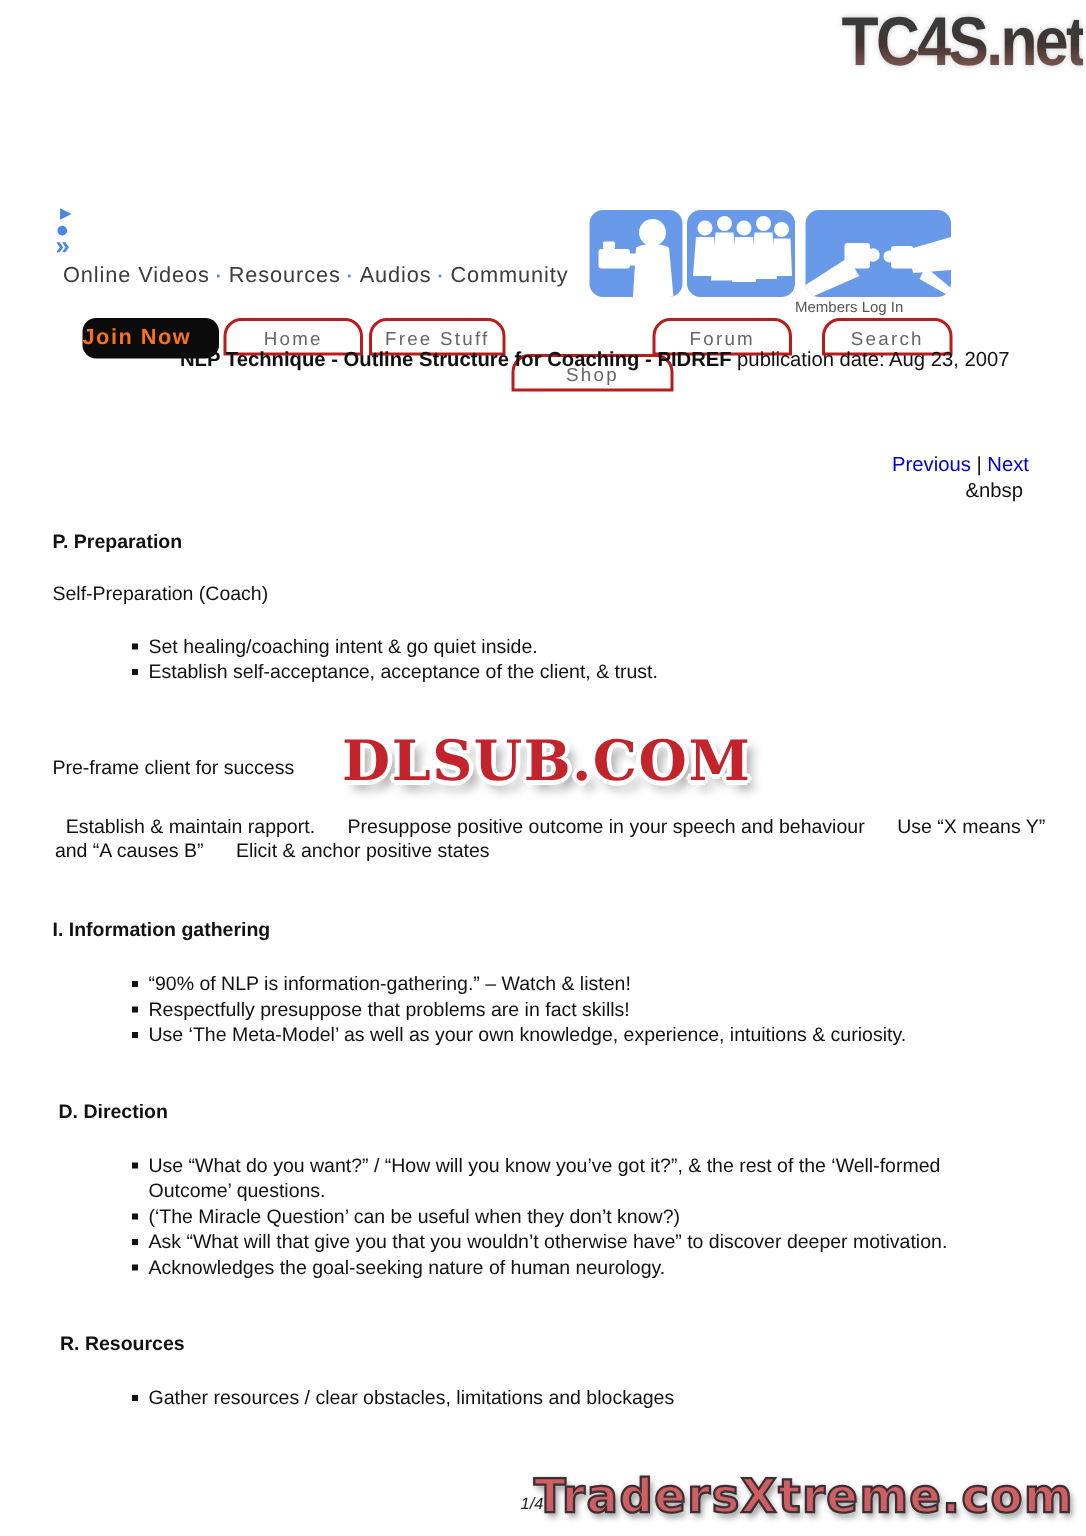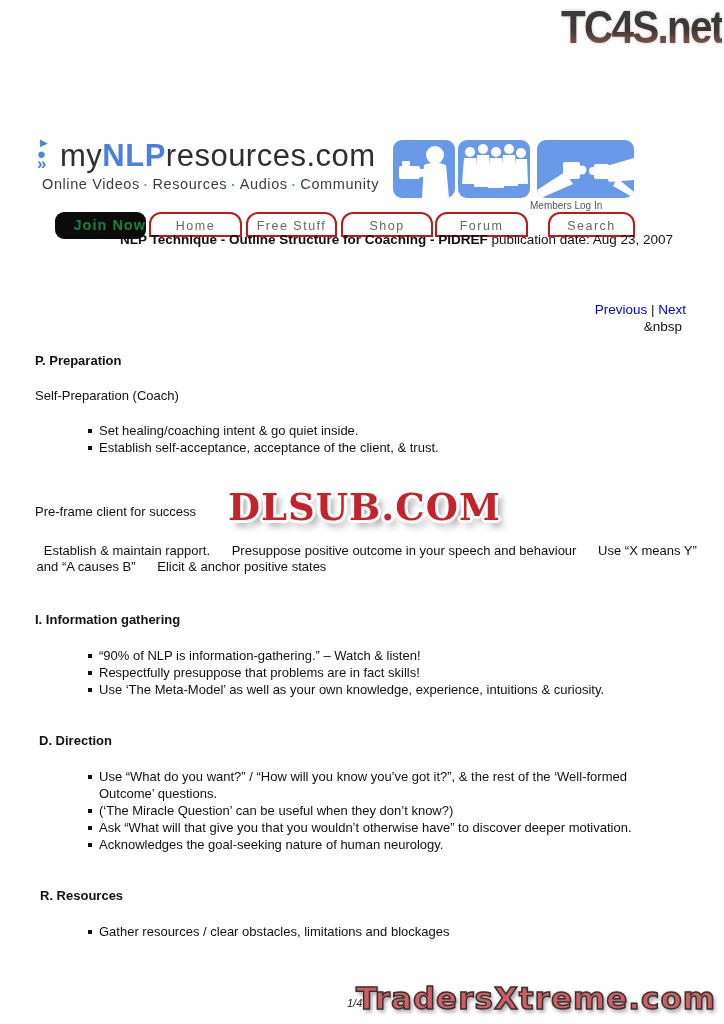--- a/index.html
+++ b/index.html
@@ -31,26 +31,26 @@
   .logo-text .hl{color:#4a7fe0;font-weight:bold;}
   .tagline{position:absolute;left:42px;top:176px;font-size:14.5px;color:#3c3c3c;letter-spacing:.6px;white-space:nowrap;}
   .tagline .sep{color:#4a85e8;font-weight:bold;padding:0 4px;font-size:12px;}
 
   .tile{position:absolute;top:140px;height:58px;background:#699ae9;border-radius:9px;overflow:hidden;}
   .tile svg{display:block;}
   .members{position:absolute;left:530px;top:200px;width:105px;text-align:left;font-size:10px;color:#555;}
 
   
   .join{position:absolute;left:55px;top:212px;width:91px;height:27px;background:#0b0b0b;border-radius:9px;
-        color:#15803d;font-weight:bold;font-size:14.5px;letter-spacing:1px;text-align:right;line-height:27px;cursor:pointer;}
+        color:#f97316;font-weight:bold;font-size:14.5px;letter-spacing:1px;text-align:left;line-height:27px;cursor:pointer;}
   .tab{position:absolute;top:212px;height:25px;background:#fff;border:2px solid #b91c1c;border-radius:12px 12px 0 0;
        color:#666;font-size:12.5px;letter-spacing:1.5px;text-align:center;line-height:24px;cursor:pointer;box-sizing:border-box;}
   .tab.t0{left:149px;width:93px;}
   .tab.t1{left:246px;width:91px;}
-  .tab.t2{left:341px;width:92px;}
+  .tab.t2{left:341px;width:108px;margin-top:24px;}
   .tab.t3{left:435px;width:93px;}
   .tab.t4{left:548px;width:87px;}
 
   
   .title-row{position:absolute;left:120px;top:232px;white-space:nowrap;}
   .title-row .t{font-weight:bold;font-size:13.5px;}
   .title-row .d{font-size:13.5px;}
 
   .pager{position:absolute;right:38px;top:301px;text-align:right;line-height:17px;font-size:13.5px;}
   .pager a{color:#0000cc;cursor:pointer;}
@@ -77,21 +77,20 @@
 
 <div id="page">
 
   <div class="wm-top">TC4S.net</div>
 
   <div class="logo-icon">
     <span class="tri">▶</span>
     <span class="dot">●</span>
     <span class="chev">»</span>
   </div>
-  <div class="logo-text"><span>my</span><span class="hl">NLP</span><span>resources.com</span></div>
   <div class="tagline"><span>Online Videos</span><span class="sep">·</span><span>Resources</span><span class="sep">·</span><span>Audios</span><span class="sep">·</span><span>Community</span></div>
 
   <div class="tile" style="left:393px;width:62px;">
     <svg width="62" height="58" viewBox="0 0 62 58">
       <circle cx="42" cy="15" r="9" fill="#fff"></circle>
       <path d="M31 25 Q42 20 53 25 L56 58 L29 58 Z" fill="#fff"></path>
       <rect x="6" y="26" width="21" height="13" rx="2" fill="#fff"></rect>
       <rect x="25" y="29" width="9" height="8" fill="#fff"></rect>
       <rect x="9" y="21" width="8" height="5" rx="1" fill="#fff"></rect>
     </svg>

